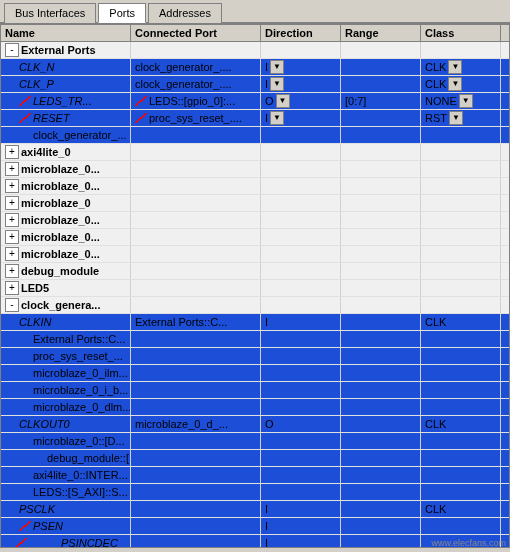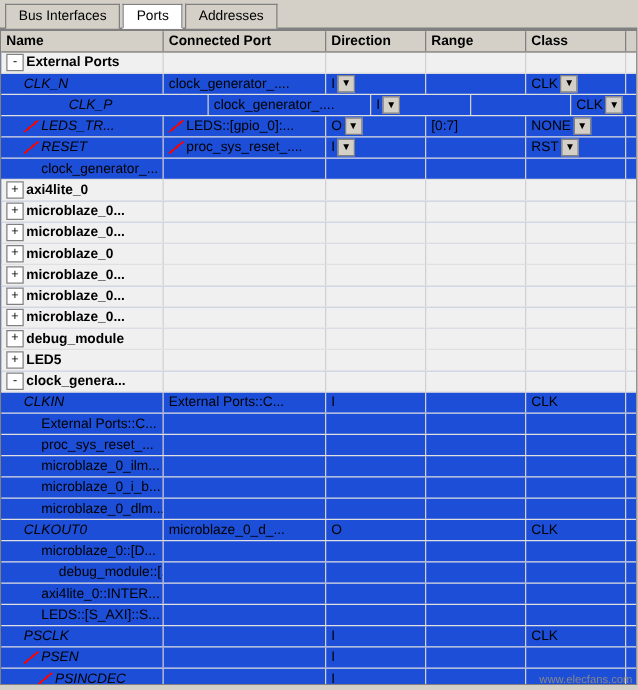--- a/index.html
+++ b/index.html
@@ -161,21 +161,21 @@
           <span>I</span>
           <span class="dropdown-arrow">▼</span>
         </div>
         <div class="cell col-range"></div>
         <div class="cell col-class">
           <span>CLK</span>
           <span class="dropdown-arrow">▼</span>
         </div>
       </div>
       <div class="data-row">
-        <div class="cell col-name" style="padding-left: 18px; margin-left: 36px;">
+        <div class="cell col-name" style="padding-left: 18px;">
           <span style="font-style: italic;">CLK_P</span>
         </div>
         <div class="cell col-connected">
           <span>clock_generator_....</span>
         </div>
         <div class="cell col-direction">
           <span>I</span>
           <span class="dropdown-arrow">▼</span>
         </div>
         <div class="cell col-range"></div>
@@ -463,21 +463,21 @@
           <span style="font-style: italic;">PSEN</span>
         </div>
         <div class="cell col-connected"></div>
         <div class="cell col-direction">
           <span>I</span>
         </div>
         <div class="cell col-range"></div>
         <div class="cell col-class"></div>
       </div>
       <div class="data-row">
-        <div class="cell col-name" style="padding-left: 29px;">
+        <div class="cell col-name" style="padding-left: 14px; gap: 32px;">
           <span style="display: inline-block; width: 12px; height: 10px; margin-right: 2px; background: linear-gradient(to right bottom, transparent 45%, red 45%, red 55%, transparent 55%); flex-shrink: 0;"></span>
           <span style="font-style: italic;">PSINCDEC</span>
         </div>
         <div class="cell col-connected"></div>
         <div class="cell col-direction">
           <span>I</span>
         </div>
         <div class="cell col-range"></div>
         <div class="cell col-class"></div>
       </div>

